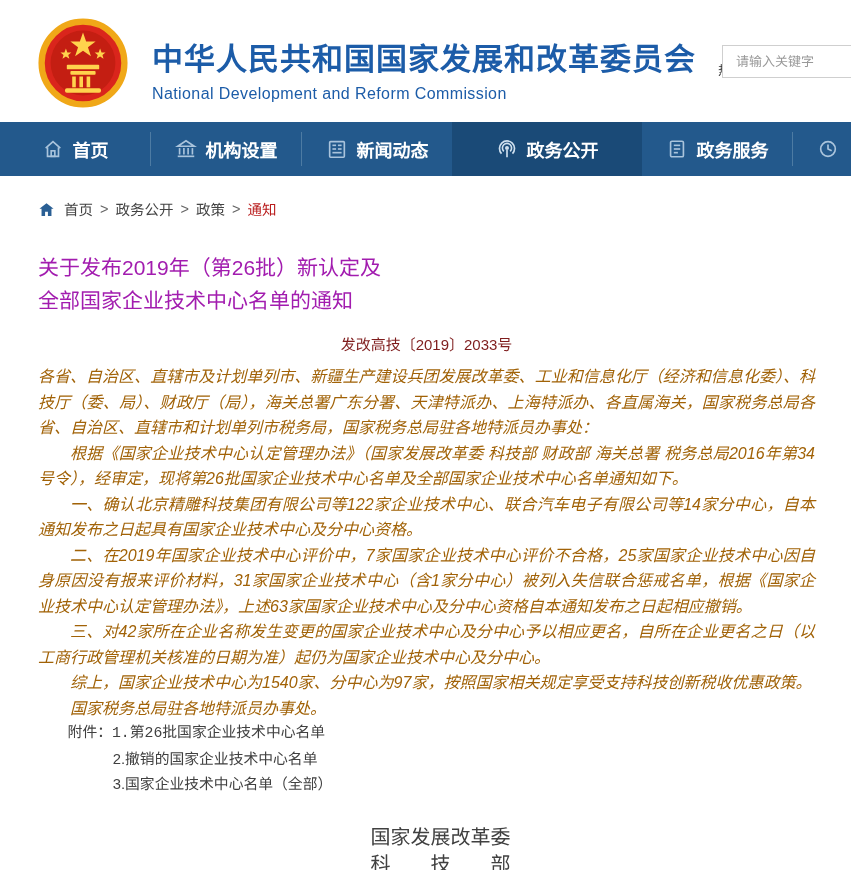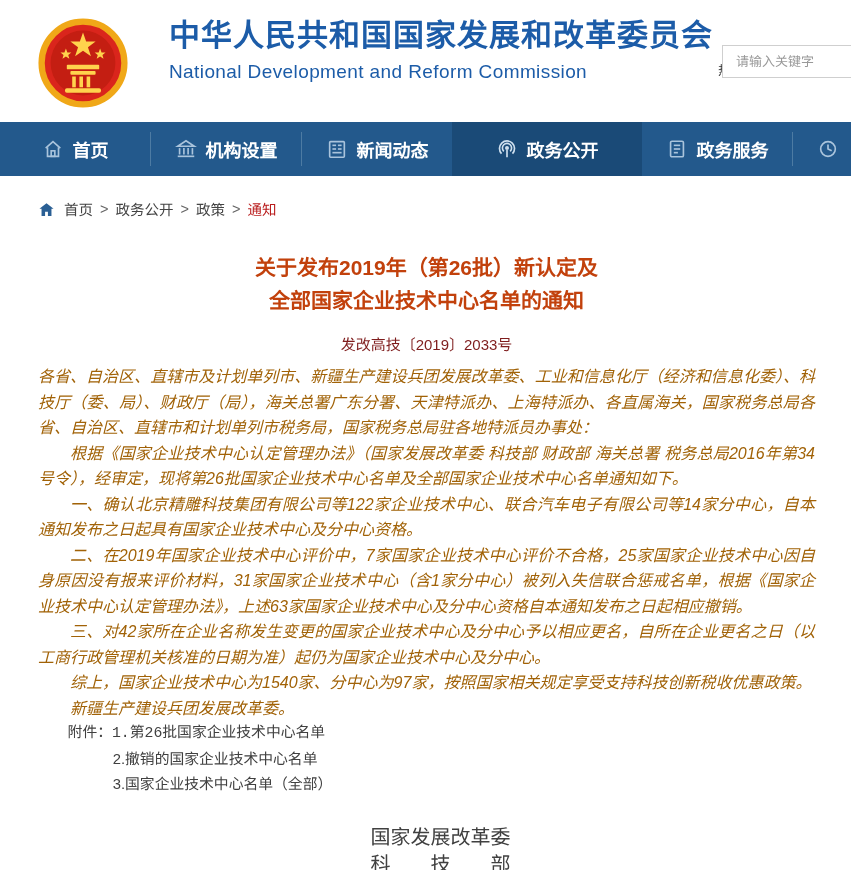--- a/index.html
+++ b/index.html
@@ -10,27 +10,27 @@
     width: 851px;
     height: 870px;
     margin: 0 auto;
     background: #ffffff;
     overflow: hidden;
   }
 
   
   .header { position: relative; height: 122px; background: #ffffff; }
   .emblem { position: absolute; left: 38px; top: 18px; width: 90px; height: 90px; }
-  .site-titles { position: absolute; left: 152px; top: 10px; margin-left: 17px; }
+  .site-titles { position: absolute; left: 152px; top: 34px; }
   .site-title-cn {
     font-size: 31px; font-weight: bold; color: #1c5ca8;
     letter-spacing: 1px; white-space: nowrap;
   }
   .site-title-en {
-    margin-top: 6px; font-size: 19px; color: #1c5ca8;
+    margin-top: 6px; font-size: 16px; color: #1c5ca8;
     letter-spacing: 0.4px; white-space: nowrap;
   }
   .hot-search {
     position: absolute; left: 718px; top: 20px;
     font-size: 13px; color: #333; white-space: nowrap; margin-top: 40px;
   }
   .hot-search .term { color: #333; cursor: pointer; }
   .search-box {
     position: absolute; left: 722px; top: 45px;
     width: 140px; height: 33px;
@@ -75,22 +75,22 @@
     font-size: 14.5px; color: #444;
   }
   .crumb { cursor: pointer; }
   .crumb-sep { color: #666; }
   .crumb-last { font-weight: normal; color: #b91c1c; }
   .crumb-home-icon { width: 17px; height: 16px; margin-right: 2px; }
 
   
   .doc { padding: 14px 36px 0 38px; color: #404040; }
   .doc-title {
-    text-align: center; font-size: 21px; font-weight: bold;
-    color: #c2410c; line-height: 33px; margin: 8px 0 16px 0;
+    font-size: 21px; font-weight: normal;
+    color: #a21caf; line-height: 33px; margin: 8px 0 16px 0;
   }
   .doc-number {
     text-align: center; font-size: 15px; color: #7f1d1d;
     margin-bottom: 10px;
   }
   .doc-body p {
     font-size: 16px; line-height: 25.5px; color: #a16207;
     text-align: justify;
     font-style: italic;
   }
@@ -232,21 +232,21 @@
     </div>
     <div class="doc-number">发改高技〔2019〕2033号</div>
 
     <div class="doc-body">
       <p>各省、自治区、直辖市及计划单列市、新疆生产建设兵团发展改革委、工业和信息化厅（经济和信息化委）、科技厅（委、局）、财政厅（局），海关总署广东分署、天津特派办、上海特派办、各直属海关，国家税务总局各省、自治区、直辖市和计划单列市税务局，国家税务总局驻各地特派员办事处：</p>
       <p class="indent">根据《国家企业技术中心认定管理办法》（国家发展改革委 科技部 财政部 海关总署 税务总局2016年第34号令），经审定，现将第26批国家企业技术中心名单及全部国家企业技术中心名单通知如下。</p>
       <p class="indent">一、确认北京精雕科技集团有限公司等122家企业技术中心、联合汽车电子有限公司等14家分中心，自本通知发布之日起具有国家企业技术中心及分中心资格。</p>
       <p class="indent">二、在2019年国家企业技术中心评价中，7家国家企业技术中心评价不合格，25家国家企业技术中心因自身原因没有报来评价材料，31家国家企业技术中心（含1家分中心）被列入失信联合惩戒名单，根据《国家企业技术中心认定管理办法》，上述63家国家企业技术中心及分中心资格自本通知发布之日起相应撤销。</p>
       <p class="indent">三、对42家所在企业名称发生变更的国家企业技术中心及分中心予以相应更名，自所在企业更名之日（以工商行政管理机关核准的日期为准）起仍为国家企业技术中心及分中心。</p>
       <p class="indent">综上，国家企业技术中心为1540家、分中心为97家，按照国家相关规定享受支持科技创新税收优惠政策。</p>
-      <p class="indent">新疆生产建设兵团发展改革委。</p>
+      <p class="indent">国家税务总局驻各地特派员办事处。</p>
     </div>
 
     <div class="attachments">
       <div class="attach-line1">附件：1.第26批国家企业技术中心名单</div>
       <div class="attach-line">2.撤销的国家企业技术中心名单</div>
       <div class="attach-line">3.国家企业技术中心名单（全部）</div>
     </div>
 
     <div class="signature">
       <div class="sig-line">国家发展改革委</div>

